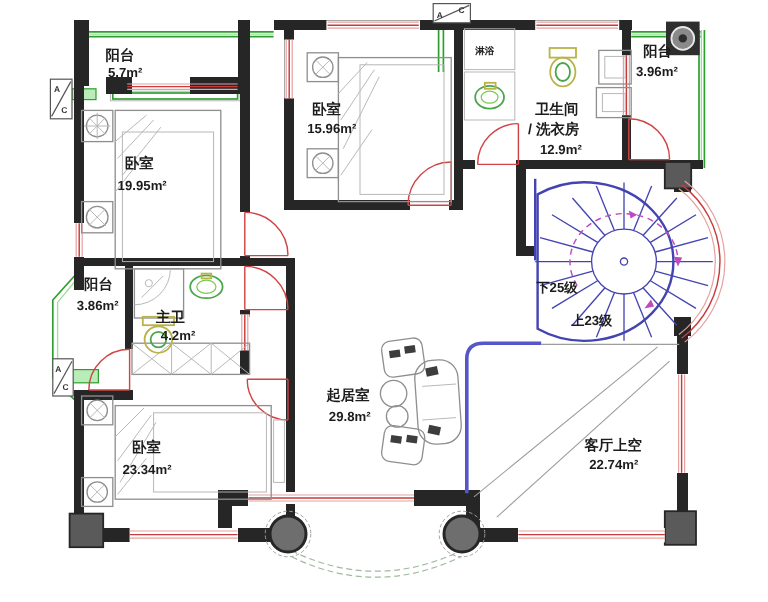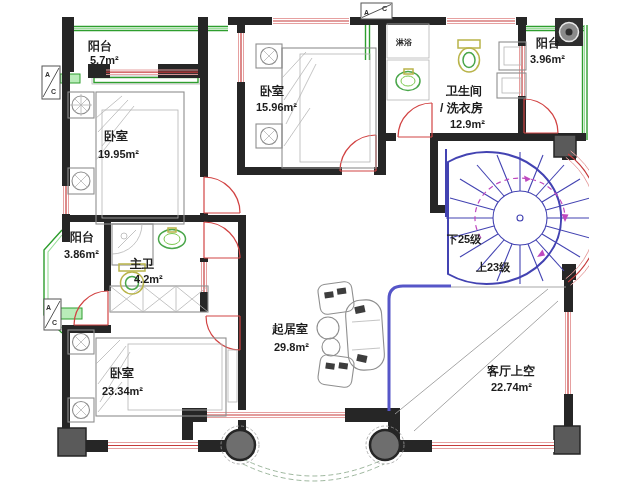--- a/index.html
+++ b/index.html
@@ -1,17 +1,17 @@
 <!DOCTYPE html>
 <html style="--c-wall: #262626; --c-pillar: #5a5a5a; --c-window-red: #c63b3b; --c-window-red-light: #e6a0a0; --c-green: #2e9e2e; --c-green-light: #9adf9a; --c-stair-blue: #4343b2; --c-railing-blue: #5656c8; --c-magenta: #bf49bf; --c-door-red: #d24444; --c-furniture: #8f8f8f; --c-fixture-green: #4aa64a; --c-fixture-yellow: #b9b44a; --c-column: #6e6e6e; --c-text: #1c1c1c; --c-void-line: #9d9d9d; --c-background: #ffffff;"><head>
 <meta charset="utf-8">
 <style>
   html,body{margin:0;padding:0;background:#fff;}
   .canvas{position:relative;width:589px;height:502px;background:var(--c-background,#fff);overflow:hidden;
-          font-family:"Liberation Sans", sans-serif;}
+          font-family:"Liberation Sans", sans-serif;padding-left:36px;}
   svg{position:absolute;left:0;top:0;}
   .wall{fill:var(--c-wall);}
   .pillar{fill:var(--c-pillar);stroke:var(--c-wall);stroke-width:1.5;}
   .wfill{fill:#ffffff;}
   .rl{stroke:var(--c-window-red);stroke-width:1.2;fill:none;}
   .rll{stroke:var(--c-window-red-light);stroke-width:1;fill:none;}
   .gl{stroke:var(--c-green);stroke-width:1.4;fill:none;}
   .gll{stroke:var(--c-green-light);stroke-width:1.1;fill:none;}
   .gblock{fill:#b9ecb9;stroke:var(--c-green);stroke-width:1;}
   .door{stroke:var(--c-door-red);stroke-width:1.2;fill:none;}

